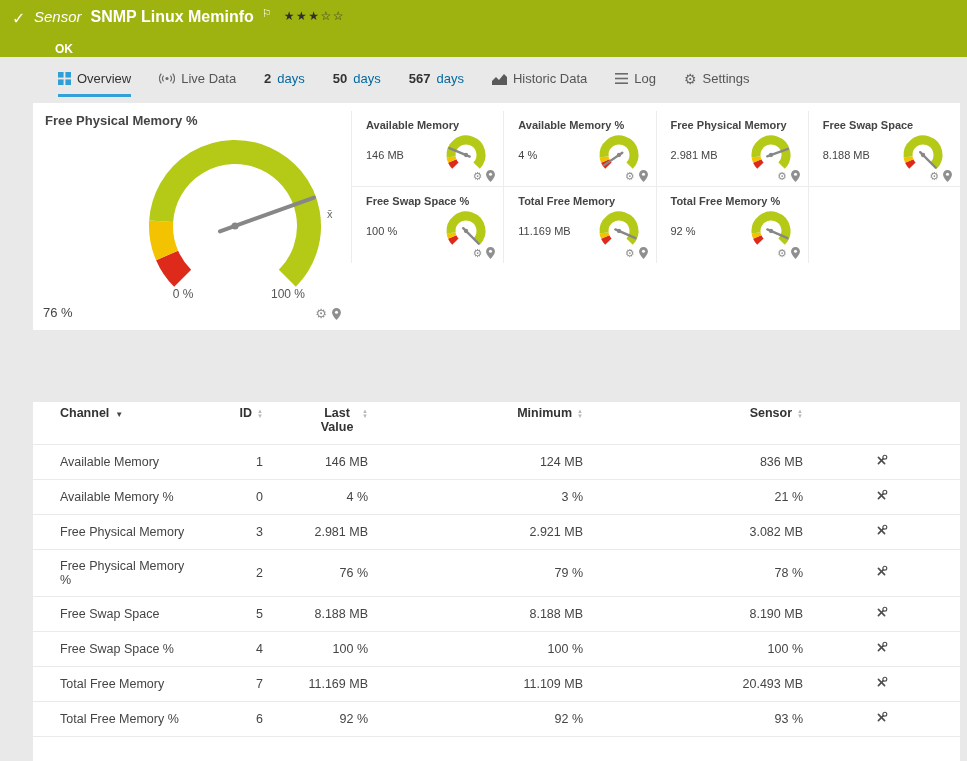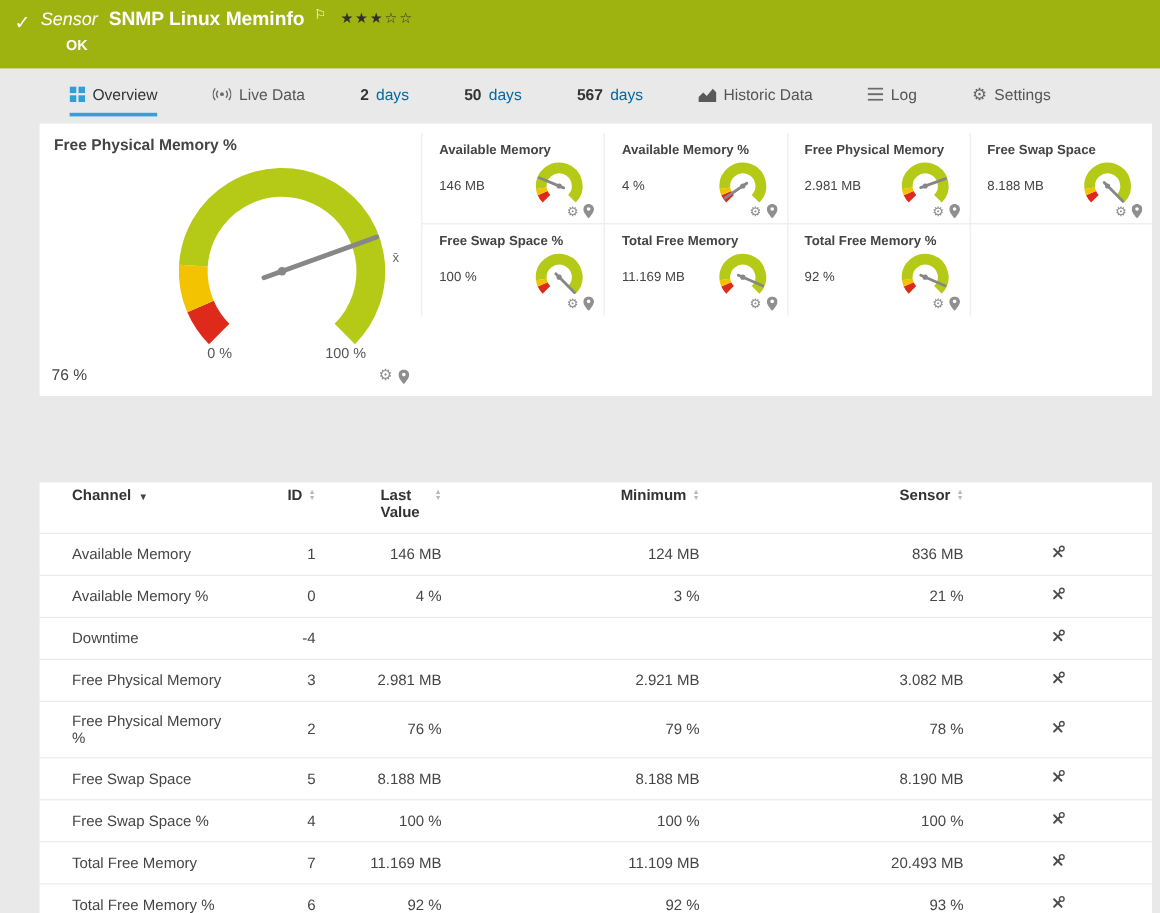--- a/index.html
+++ b/index.html
@@ -12,24 +12,24 @@
   }
 
   
   .app-header { position:relative; height:57px; background:#9eb30f; color:#fff; }
   .check { position:absolute; left:12px; top:9px; font-size:16px; font-weight:bold; color:#fff; }
   .header-line1 { display:flex; align-items:baseline; padding:8px 0 0 34px; }
   .kind { font-style:italic; font-size:15px; margin-right:9px; }
   .title { font-size:16px; font-weight:bold; margin-right:8px; }
   .flag { font-size:11px; margin-right:12px; position:relative; top:-5px; color:#fff; }
   .stars { font-size:12px; letter-spacing:1.5px; color:#2f2f2f; position:relative; top:-2px; cursor:pointer; }
-  .status-ok { position:absolute; left:55px; top:31px; font-size:12px; font-weight:bold; }
+  .status-ok { position:absolute; left:55px; top:42px; font-size:12px; font-weight:bold; }
 
   
-  .tab-bar { display:flex; align-items:flex-end; gap:46px; padding:10px 0 0 58px; height:40px; }
+  .tab-bar { display:flex; align-items:flex-end; gap:28px; padding:10px 0 0 58px; height:40px; }
   .tab { display:flex; align-items:center; gap:6px; font-size:13px; color:#555;
          padding-bottom:8px; border-bottom:3px solid transparent; cursor:pointer; white-space:nowrap; }
   .tab.active { border-bottom-color:#35a0d8; color:#333; }
   .tab-icon { display:inline-flex; align-items:center; }
   .tab-icon svg { display:block; }
   .tab-number { font-weight:bold; color:#333; }
   .day-label { color:#0369a1; }
   .gear-char { font-family:"DejaVu Sans",sans-serif; color:#8f8f8f; line-height:1; cursor:pointer; }
   .tab-gear { font-size:14px; color:#666; }
 
@@ -60,21 +60,21 @@
   .mini-body { display:flex; justify-content:space-between; margin-top:0; }
   .mini-value { font-size:11px; color:#444; align-self:center; margin-top:6px; white-space:nowrap; }
   .mini-svg { display:block; }
   .mini-icons { position:absolute; right:8px; bottom:4px; display:flex; gap:4px; align-items:center; }
 
   
   .data-table { width:100%; border-collapse:collapse; margin-top:72px; }
   .data-table th { font-size:12.5px; font-weight:bold; color:#333; text-align:right;
                    vertical-align:top; padding:4px 2px 10px 0; cursor:pointer; }
   .data-table th.col-channel { text-align:left; padding-left:27px; }
-  .th-wrap .th-label { display:inline-block; max-width:40px; text-align:left; }
+  .th-wrap .th-label { display:inline-block; max-width:40px; text-align:center; }
   .channel-caret { font-size:8px; margin-left:6px; color:#444; }
   .sort-stack { display:inline-flex; flex-direction:column; margin-left:5px; color:#b8b8b8;
                 font-size:6px; line-height:5px; vertical-align:top; padding-top:3px; }
   .sort-stack i { font-style:normal; }
   .data-table td { font-size:12.5px; color:#454545; text-align:right;
                    padding:9px 2px 9px 0; border-top:1px solid #eaeaea; }
   .data-table td.col-channel { text-align:left; padding-left:27px; }
   .data-table td.col-icon { text-align:center; }
   .data-table tbody tr:last-child td { border-bottom:1px solid #eaeaea; }
   .wrench-btn { display:inline-block; cursor:pointer; }
@@ -424,34 +424,20 @@
             <td class="col-num">21 %</td>
             <td class="col-icon"><span class="wrench-btn"><svg width="13" height="13" viewBox="0 0 16 16">
                   <g stroke="#4d4d4d" stroke-width="2" stroke-linecap="round" fill="none">
                     <path d="M4.2 11.8L11.8 4.2"></path>
                     <path d="M4.2 4.2l7.6 7.6"></path>
                   </g>
                   <circle cx="12.1" cy="3.9" r="2.4" fill="#fff" stroke="#4d4d4d" stroke-width="1.4"></circle>
                 </svg></span></td>
           </tr>
           <tr>
-            <td class="col-channel">Downtime</td>
-            <td class="col-num">-4</td>
-            <td class="col-num"></td>
-            <td class="col-num"></td>
-            <td class="col-num"></td>
-            <td class="col-icon"><span class="wrench-btn"><svg width="13" height="13" viewBox="0 0 16 16">
-                  <g stroke="#4d4d4d" stroke-width="2" stroke-linecap="round" fill="none">
-                    <path d="M4.2 11.8L11.8 4.2"></path>
-                    <path d="M4.2 4.2l7.6 7.6"></path>
-                  </g>
-                  <circle cx="12.1" cy="3.9" r="2.4" fill="#fff" stroke="#4d4d4d" stroke-width="1.4"></circle>
-                </svg></span></td>
-          </tr>
-          <tr>
             <td class="col-channel">Free Physical Memory</td>
             <td class="col-num">3</td>
             <td class="col-num">2.981 MB</td>
             <td class="col-num">2.921 MB</td>
             <td class="col-num">3.082 MB</td>
             <td class="col-icon"><span class="wrench-btn"><svg width="13" height="13" viewBox="0 0 16 16">
                   <g stroke="#4d4d4d" stroke-width="2" stroke-linecap="round" fill="none">
                     <path d="M4.2 11.8L11.8 4.2"></path>
                     <path d="M4.2 4.2l7.6 7.6"></path>
                   </g>

